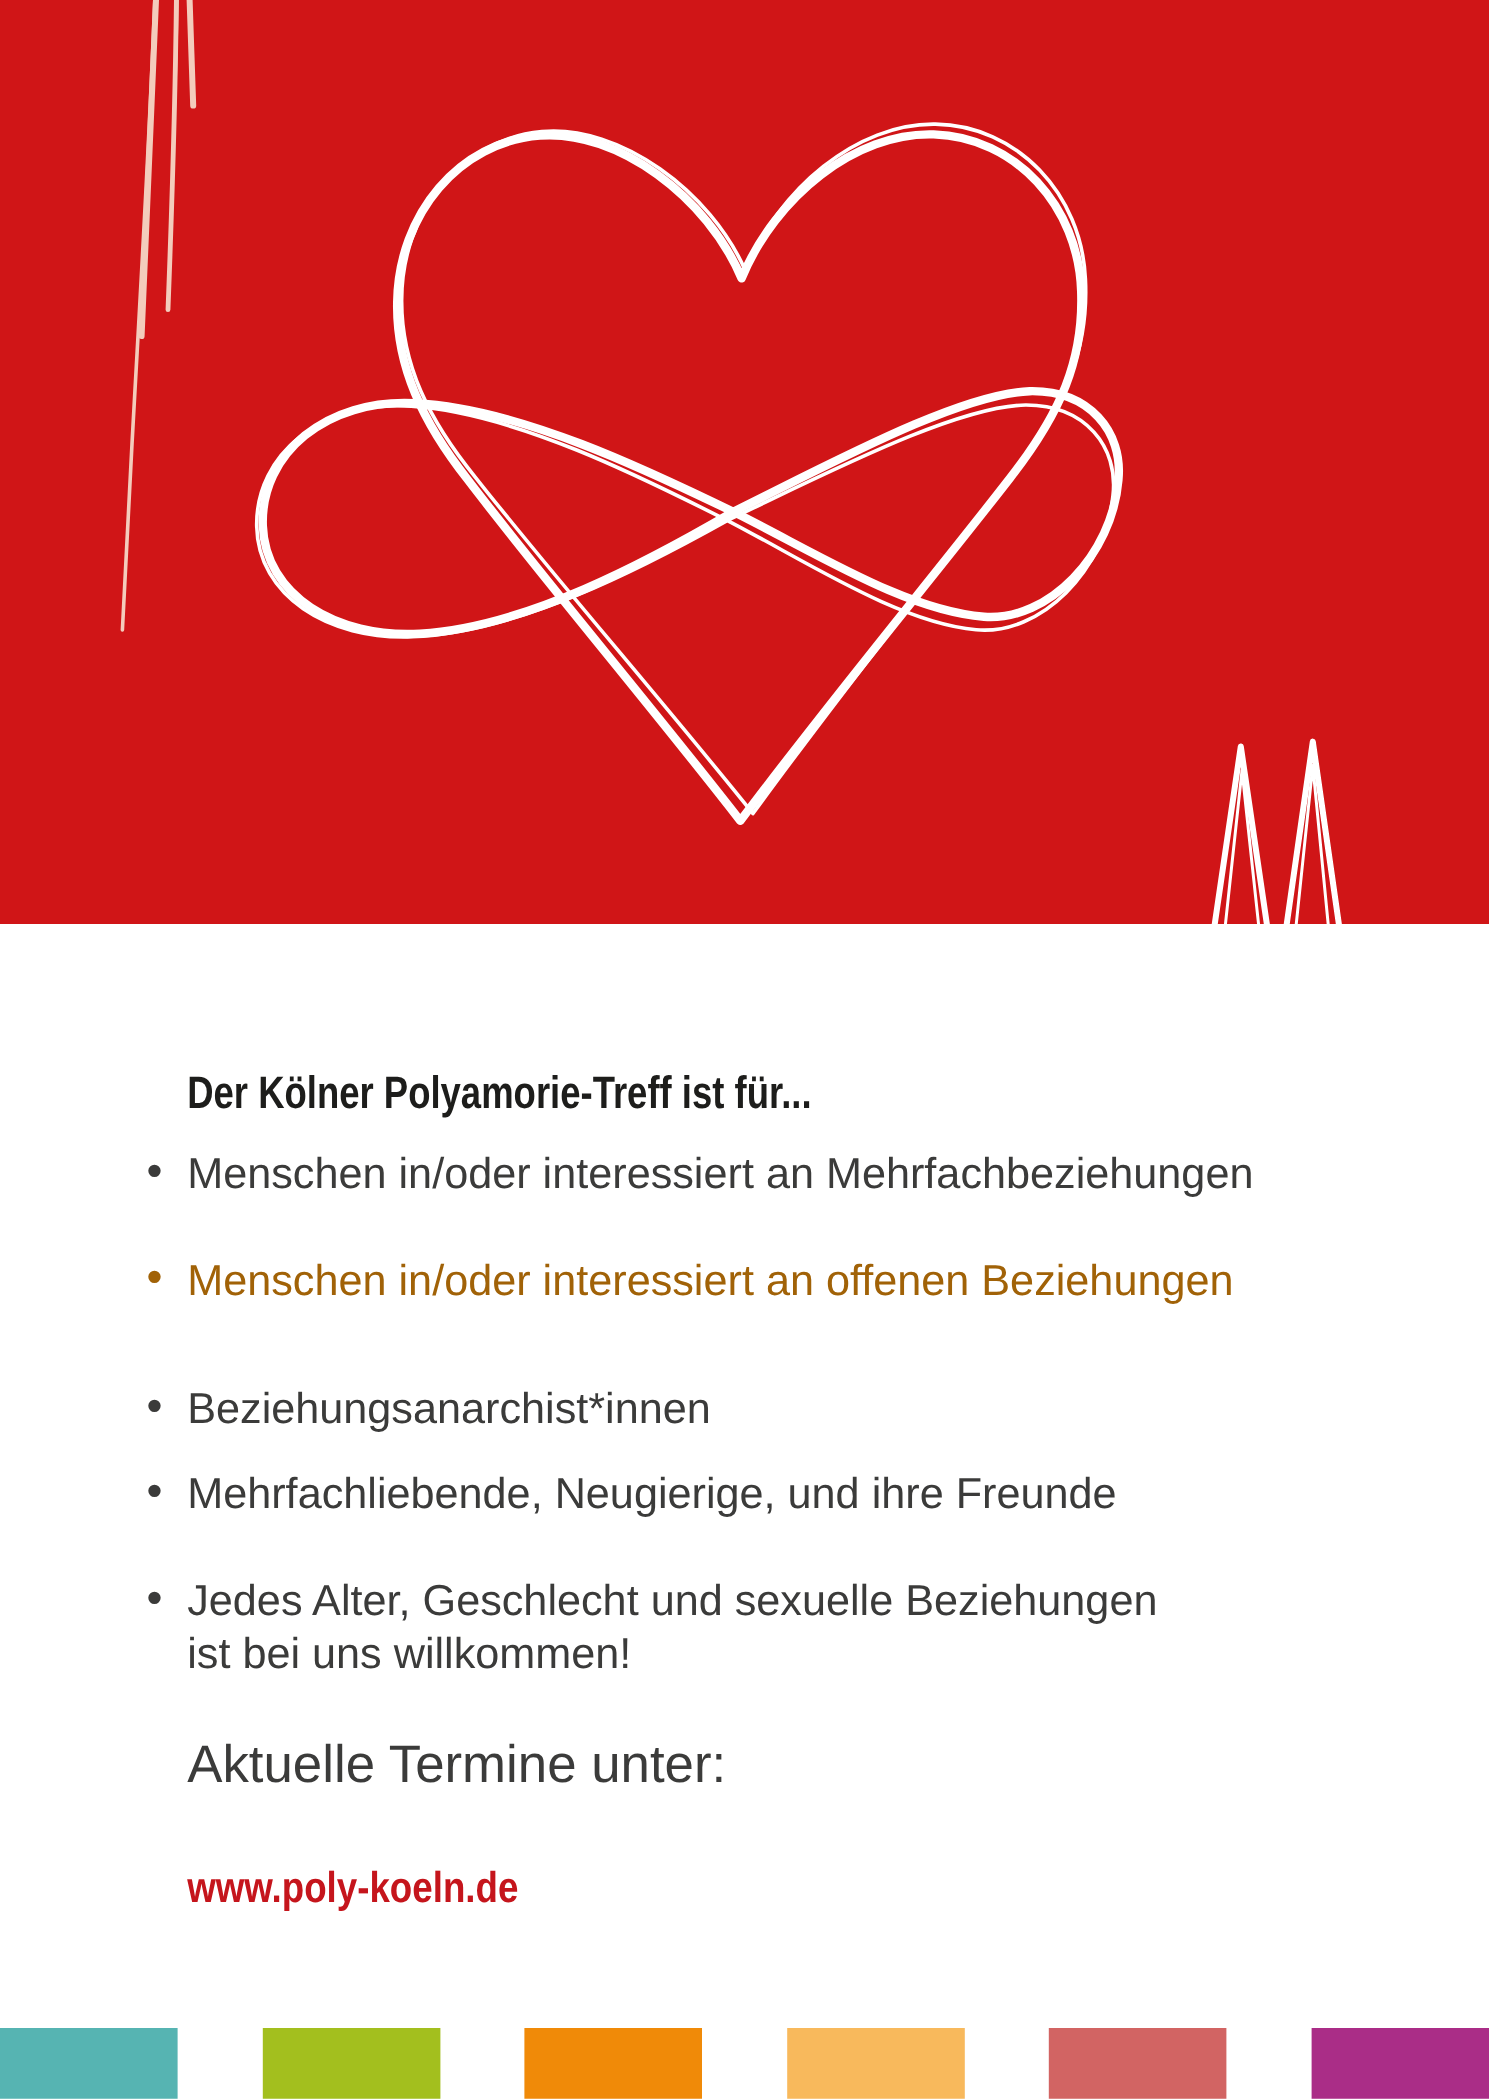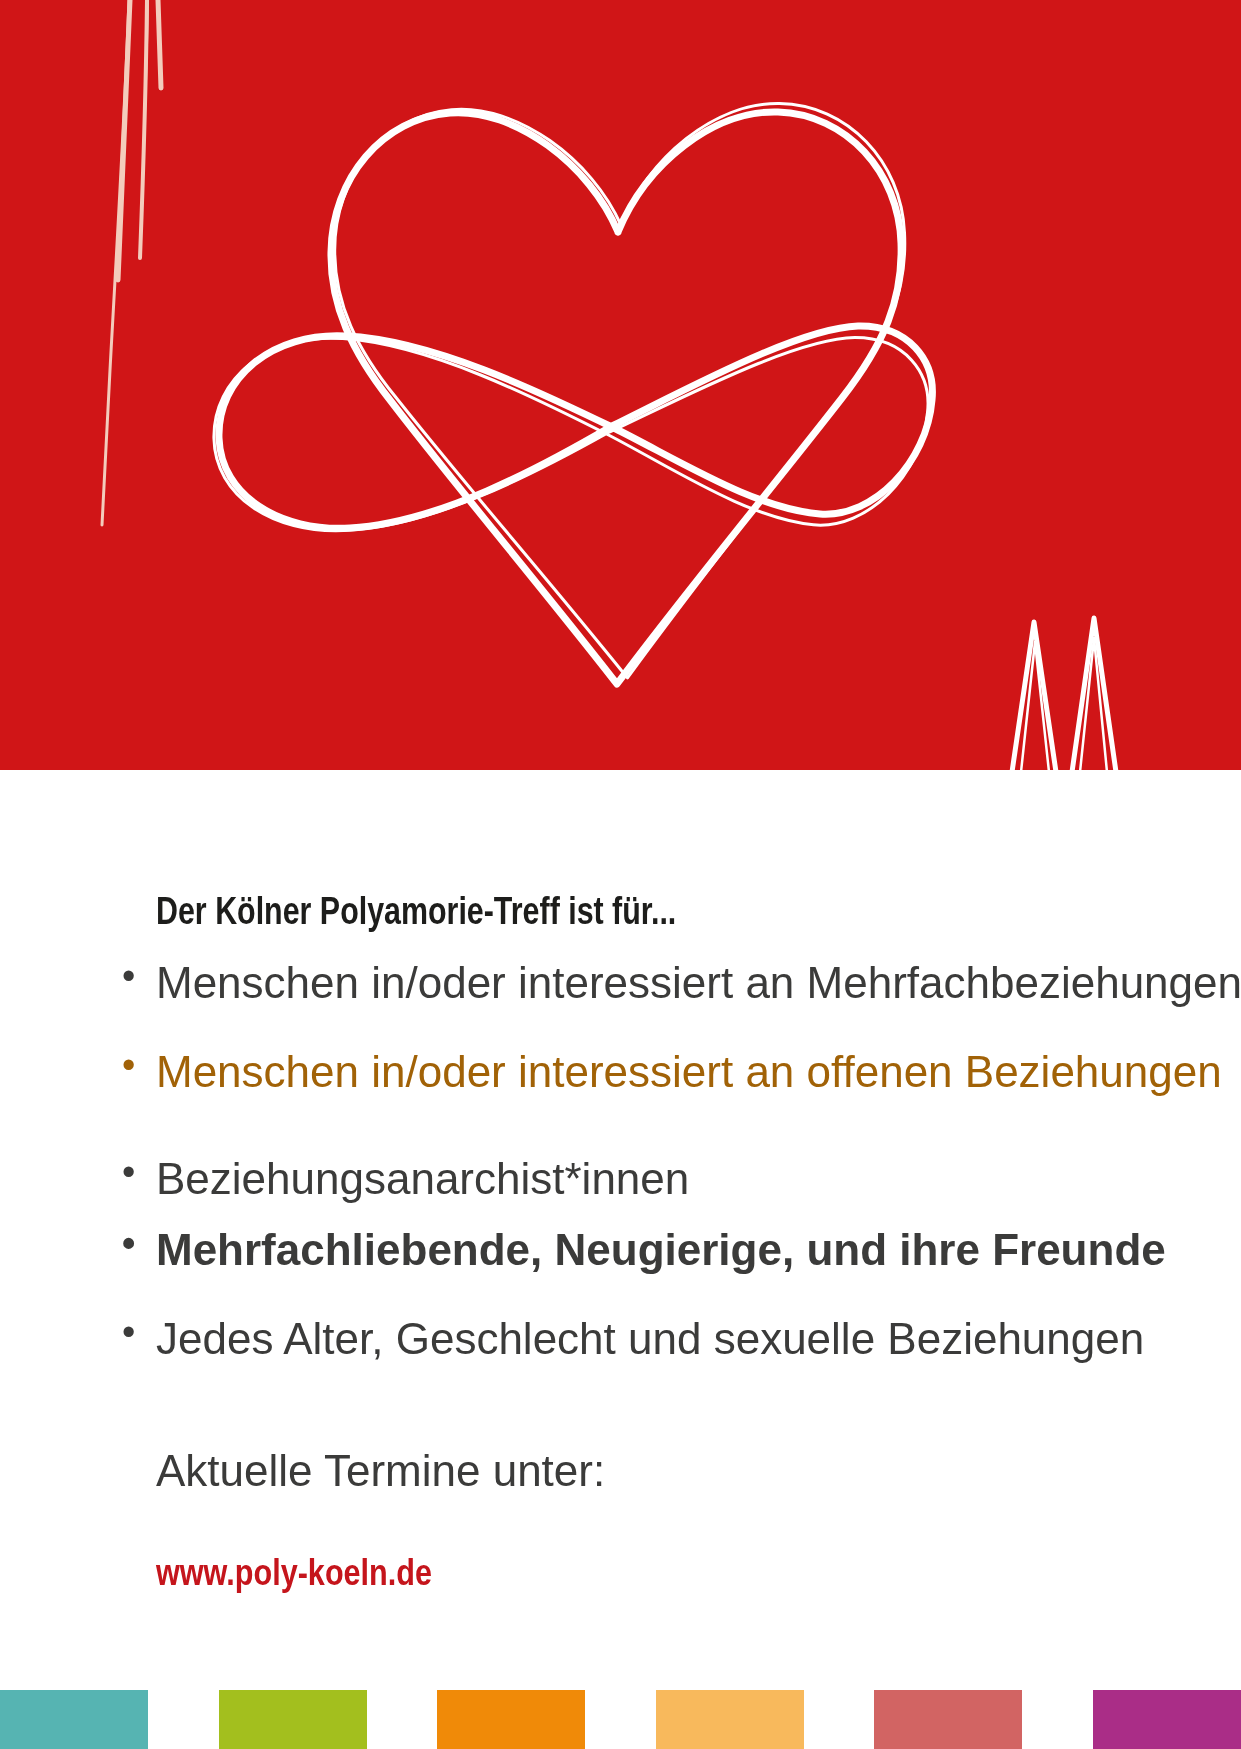--- a/index.html
+++ b/index.html
@@ -18,26 +18,26 @@
 
   
   .txt{position:absolute;left:156px;white-space:nowrap;}
   .title{
     top:866px;font-size:38px;font-weight:bold;line-height:1.1;
     transform:scaleX(0.80);transform-origin:left top;letter-spacing:0;
   }
   .bullets{list-style:none;margin:0;padding:0;}
   .bullets li{
     position:absolute;left:122px;padding-left:34px;
-    font-size:44px;line-height:1.22;white-space:nowrap;
+    font-size:36px;line-height:1.22;white-space:nowrap;
   }
   .bullets li::before{
     content:"\2022";position:absolute;left:0;top:-3px;font-size:38px;
   }
-  .b1{top:956px;} .b2{top:1045px;} .b3{top:1152px;} .b4{top:1223px;font-weight:bold;} .b5{top:1312px;}
+  .b1{top:956px;} .b2{top:1045px;} .b3{top:1152px;} .b4{top:1223px;} .b5{top:1312px;}
   .note{top:1446px;font-size:44px;}
   .url{
     top:1552px;font-size:36px;font-weight:bold;text-decoration:none;
     transform:scaleX(0.85);transform-origin:left top;display:block;
   }
 
   
   .footer{position:absolute;left:0;top:1690px;width:1241px;height:59px;}
   .sq{position:absolute;top:0;width:148px;height:60px;}
   .sq0{left:0px;} .sq1{left:219px;} .sq2{left:437px;}
@@ -119,20 +119,21 @@
     <span>Menschen in/oder interessiert an offenen Beziehungen</span>
   </li>
   <li class="b3" style="color: rgb(59, 59, 58);">
     <span>Beziehungsanarchist*innen</span>
   </li>
   <li class="b4" style="color: rgb(59, 59, 58);">
     <span>Mehrfachliebende, Neugierige, und ihre Freunde</span>
   </li>
   <li class="b5" style="color: rgb(59, 59, 58);">
     <span>Jedes Alter, Geschlecht und sexuelle Beziehungen</span><br>
+    <span>ist bei uns willkommen!</span>
   </li>
 </ul>
 
 <div class="txt note" style="color: rgb(59, 59, 58);">Aktuelle Termine unter:</div>
 
 <a class="txt url" href="#" style="color: rgb(197, 21, 28);">www.poly-koeln.de</a>
 
 <div class="footer">
   <div class="sq sq0" style="background-color: rgb(86, 180, 178);"></div>
   <div class="sq sq1" style="background-color: rgb(163, 191, 30);"></div>

